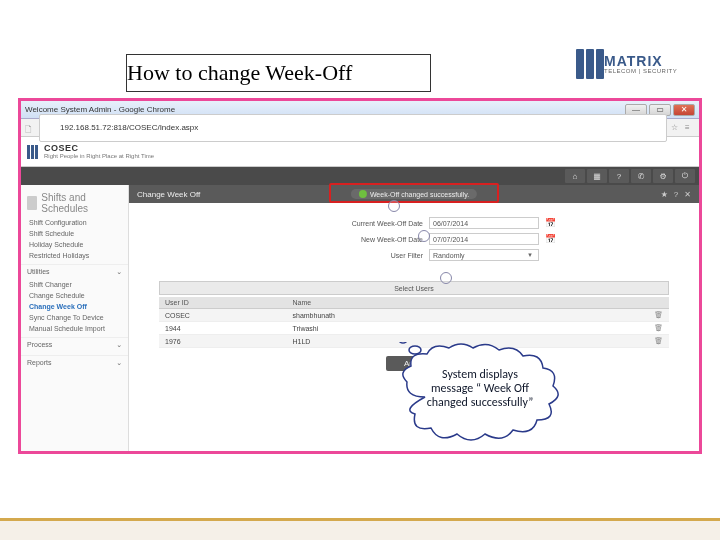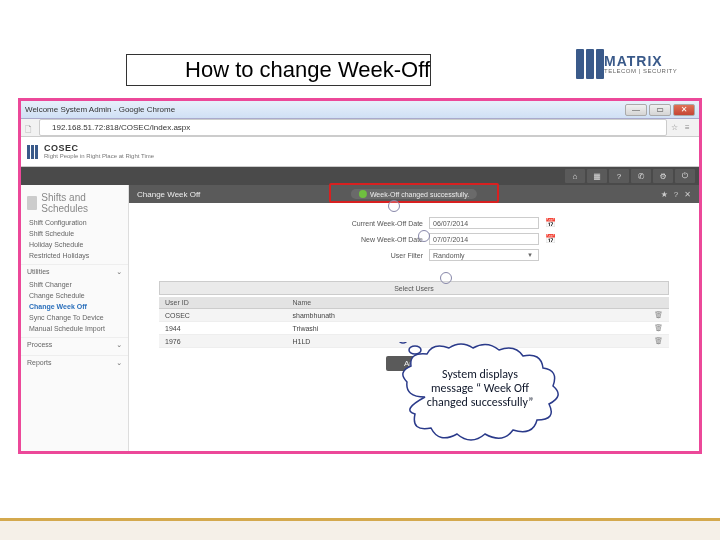--- a/index.html
+++ b/index.html
@@ -1,36 +1,36 @@
 <!DOCTYPE html>
 <html><head>
 <meta charset="utf-8">
 <style>
   * { box-sizing: border-box; margin: 0; padding: 0; }
   body { width: 720px; height: 540px; background: #fff; font-family: Arial, sans-serif; font-size: 9px; position: relative; overflow: hidden; }
 
-  .slide-title { position: absolute; top: 54px; left: 126px; width: 305px; height: 32px; border: 1px solid #333; display: flex; align-items: center; justify-content: flex-end; font-size: 22px; font-family: Liberation Sans, sans-serif; }
+  .slide-title { position: absolute; top: 54px; left: 126px; width: 305px; height: 38px; border: 1px solid #333; display: flex; align-items: center; justify-content: flex-start; font-size: 22px; font-family: Liberation Serif, serif; }
 
   .logo { position: absolute; top: 42px; right: 24px; width: 140px; height: 44px; display: flex; align-items: center; gap: 0; padding-left: 20px; }
   .logo-bars { display: flex; gap: 2px; }
   .logo-bar { width: 8px; height: 30px; background: #3a5a8a; border-radius: 1px; }
   .logo-text { display: flex; flex-direction: column; font-weight: bold; color: #3a5a8a; font-size: 14px; letter-spacing: 1px; line-height: 1; }
   .logo-sub { font-size: 6px; color: #666; letter-spacing: 0.5px; font-weight: normal; }
 
   .screenshot { position: absolute; top: 98px; left: 18px; width: 684px; height: 356px; border: 3px solid #ec4899; background: #d946ef; overflow: hidden; }
 
   .chrome-titlebar { height: 18px; background: linear-gradient(#e8f0fb, #d0e0f5); border-bottom: 1px solid #aac; display: flex; align-items: center; padding: 0 4px; color: #333; font-size: 8px; }
   .chrome-title { flex: 1; }
   .win-btns { display: flex; gap: 2px; }
   .win-btn { width: 22px; height: 12px; background: linear-gradient(#f0f0f0,#d5d5d5); border: 1px solid #aaa; border-radius: 2px; display: flex; align-items: center; justify-content: center; font-size: 8px; color: #444; }
   .win-close { background: linear-gradient(#e17055,#c44536); color: #fff; }
 
   .chrome-addrbar { height: 18px; background: #f2f2f2; border-bottom: 1px solid #ccc; display: flex; align-items: center; padding: 0 4px; gap: 4px; }
   .addr-icon { width: 10px; height: 10px; display: inline-block; color: #888; font-size: 8px; }
-  .addr-field { flex: 1; background: #fff; border: 1px solid #ccc; height: 17px; border-radius: 2px; padding: 0 12px; font-size: 8px; color: #333; display: flex; align-items: center; }
+  .addr-field { flex: 1; background: #fff; border: 1px solid #ccc; height: 28px; border-radius: 2px; padding: 0 20px; font-size: 8px; color: #333; display: flex; align-items: center; }
 
   .app-header { height: 30px; background: #fff; border-bottom: 1px solid #ccc; display: flex; align-items: center; padding: 0 6px; gap: 6px; }
   .app-logo-bars { display: flex; gap: 1px; }
   .app-logo-bar { width: 3px; height: 14px; background: #3a5a8a; }
   .app-brand { display: flex; flex-direction: column; line-height: 1; }
   .app-brand-main { font-weight: bold; font-size: 9px; color: #333; letter-spacing: 0.5px; }
   .app-brand-sub { font-size: 6px; color: #777; }
   .app-header-spacer { flex: 1; }
 
   .nav-dark { height: 18px; background: #4a4a4a; display: flex; align-items: center; justify-content: flex-end; padding: 0 4px; gap: 2px; }

